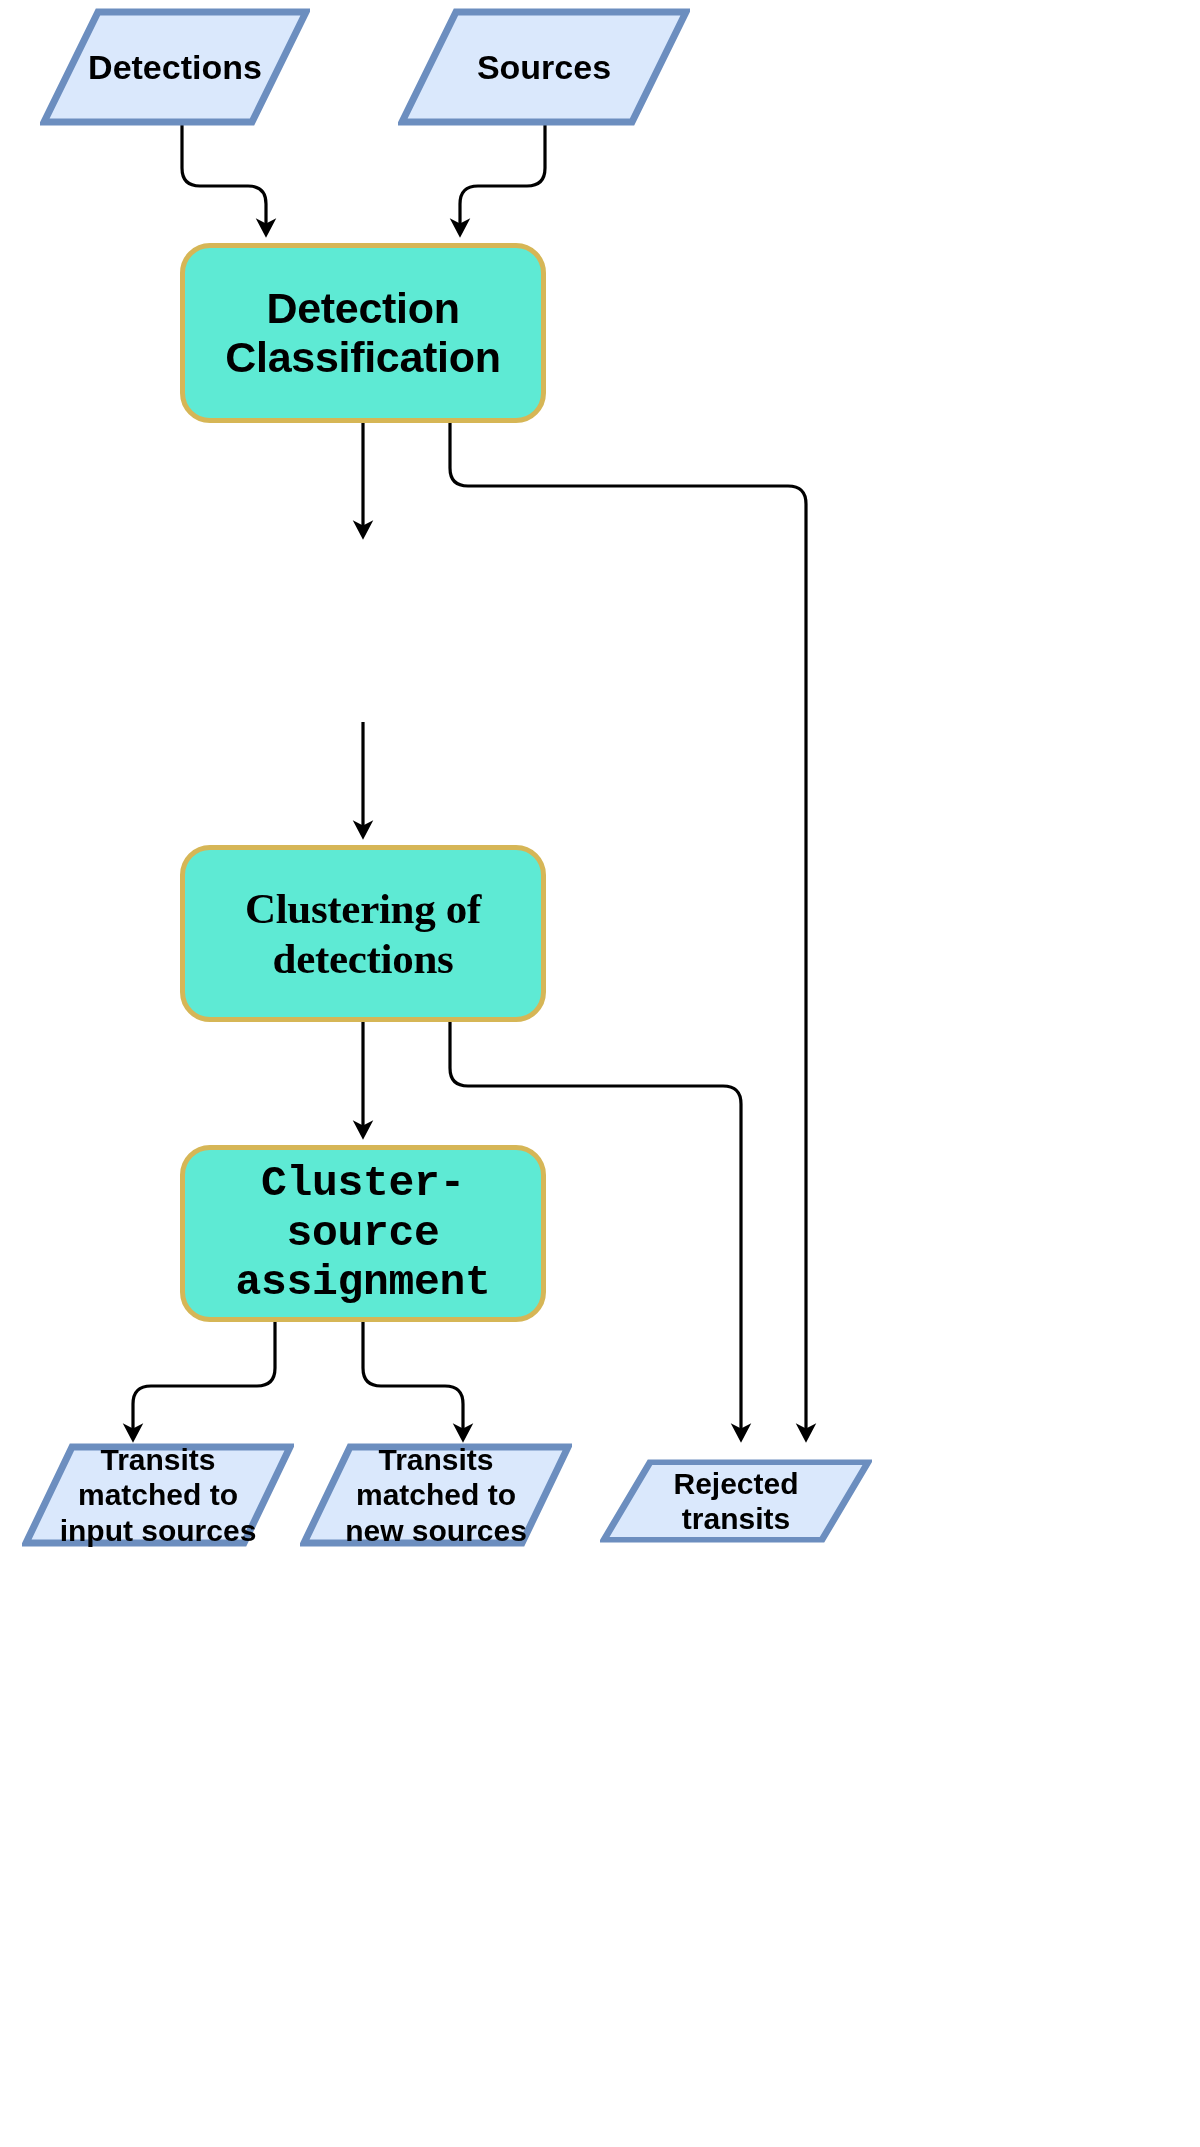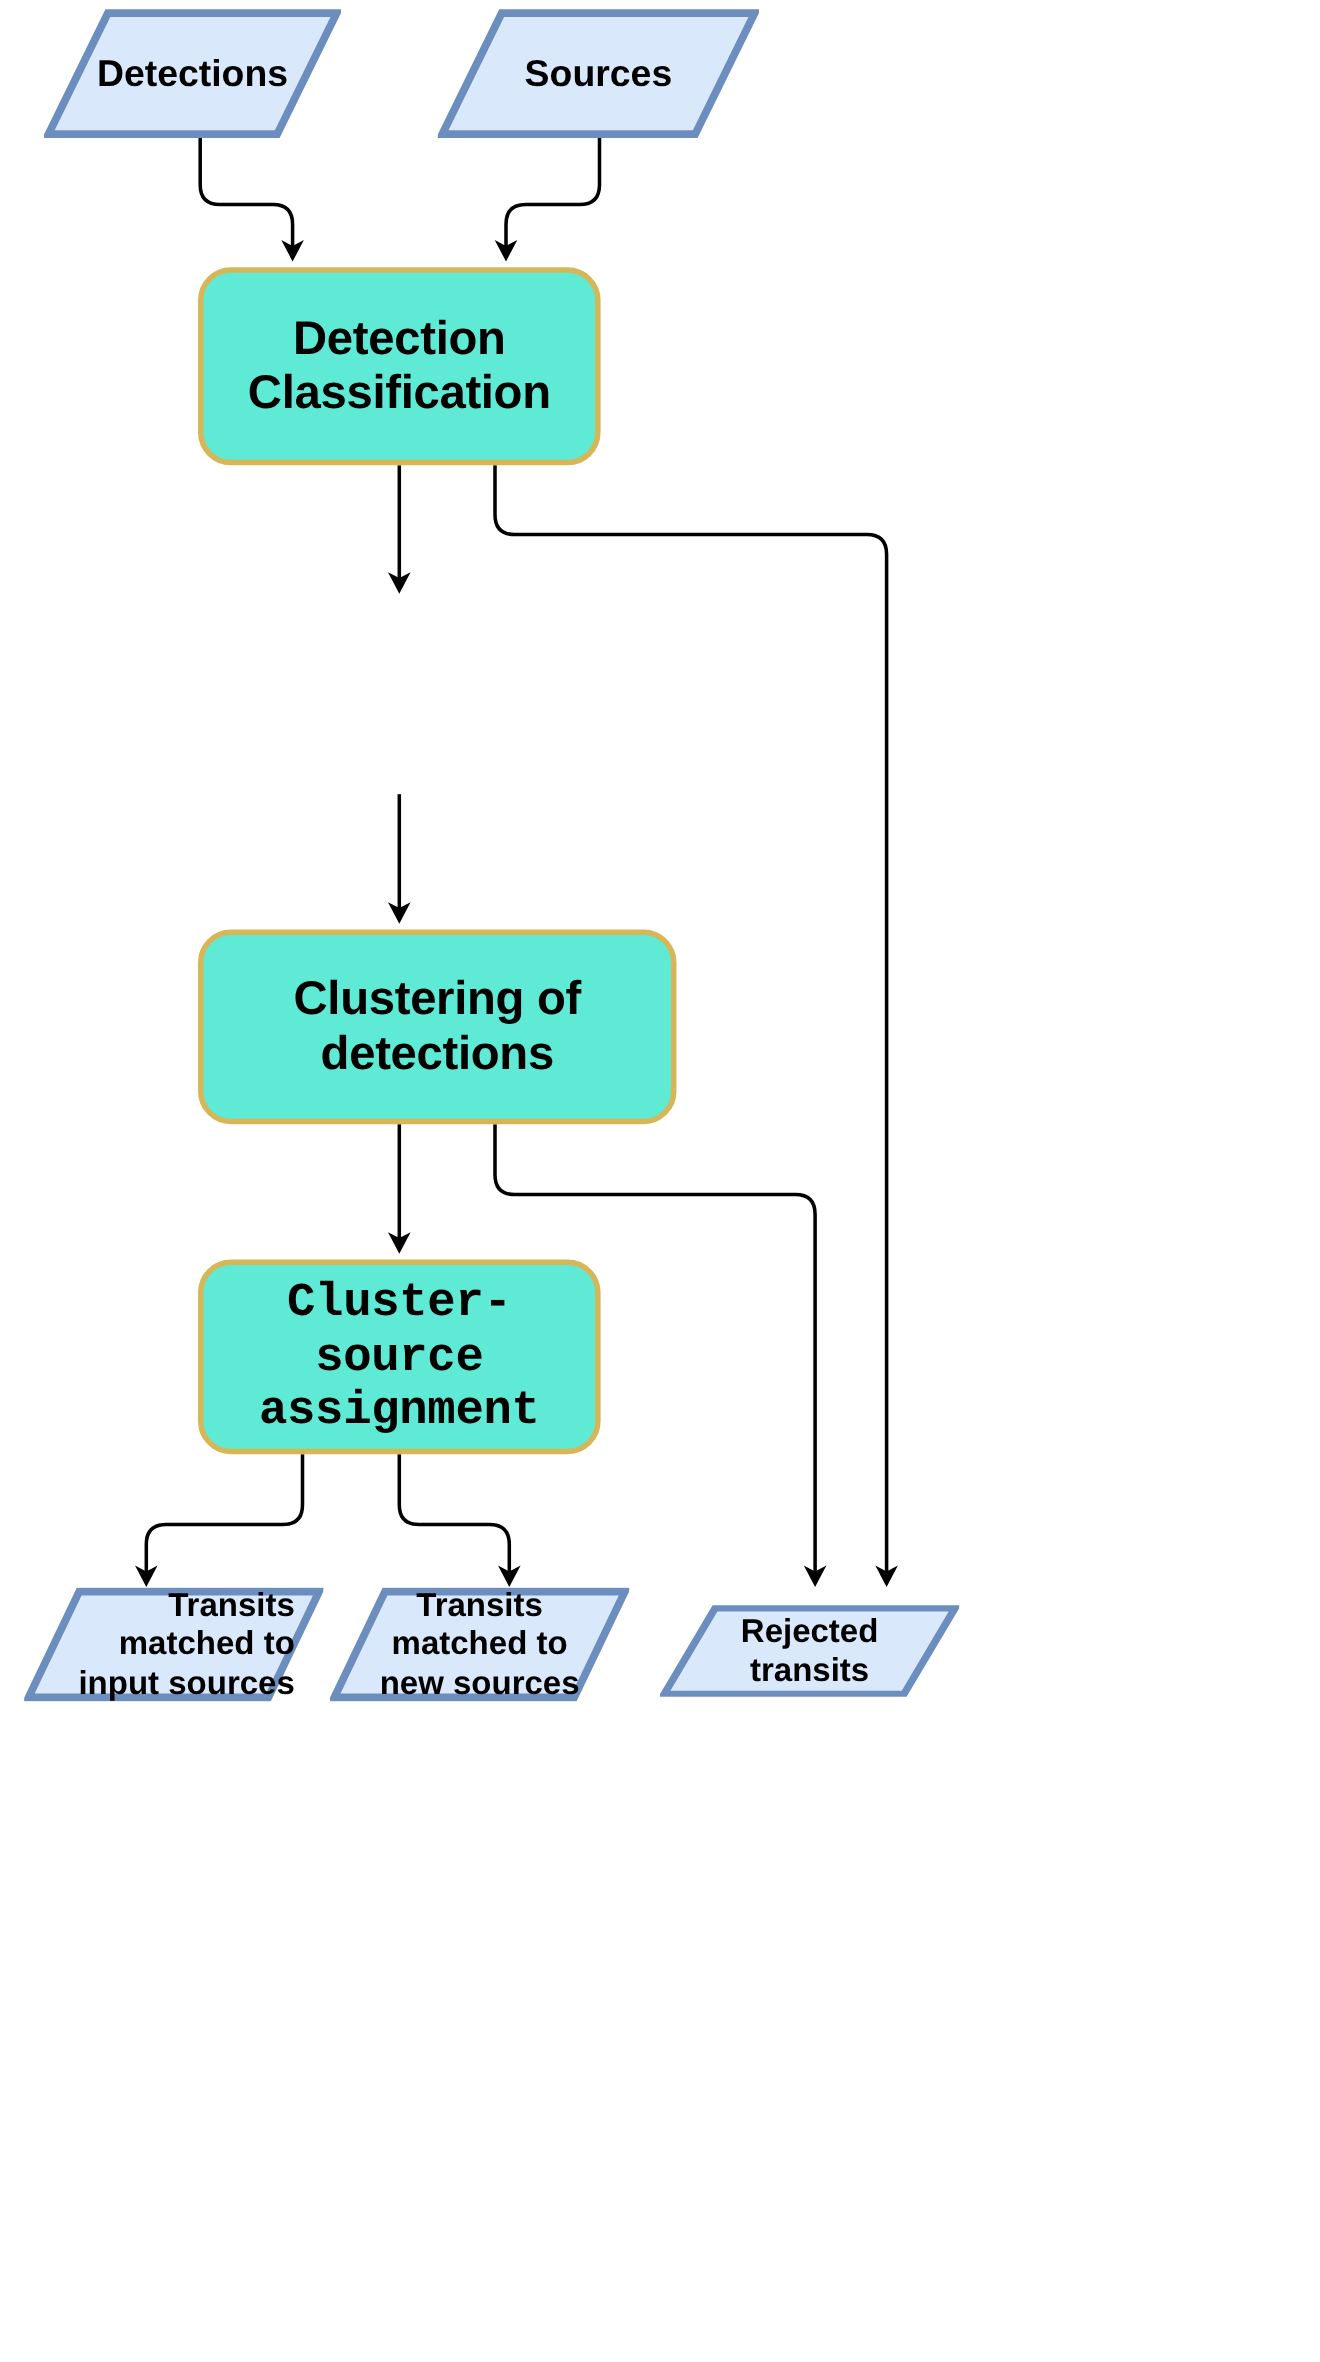--- a/index.html
+++ b/index.html
@@ -119,33 +119,33 @@
       <polygon points="58,4 288,4 234,114 4,114" fill="#dae8fc" stroke="#6c8ebf" stroke-width="7" stroke-linejoin="miter"></polygon>
     </svg>
     <div class="io-label big">Sources</div>
   </div>
 
   <div class="node proc" style="left:180px; top:243px; width:366px; height:180px;">
     <span class="proc-text">Detection Classification</span>
   </div>
 
 
-  <div class="node proc" style="left:180px; top:845px; width:435px; height:177px;">
+  <div class="node proc" style="left:180px; top:845px; width:366px; height:177px;font-family:Liberation Serif, serif;">
     <span class="proc-text">Clustering of detections</span>
   </div>
 
   <div class="node proc" style="left:180px; top:1145px; width:366px; height:177px;font-family:Liberation Mono, monospace;">
     <span class="proc-text">Cluster-source assignment</span>
   </div>
 
   <div class="io-wrap" style="left:22px; top:1443px; width:272px; height:104px;">
     <svg class="io-shape" viewBox="0 0 272 104" preserveAspectRatio="none">
       <polygon points="50,4 268,4 222,100 4,100" fill="#dae8fc" stroke="#6c8ebf" stroke-width="7" stroke-linejoin="miter"></polygon>
     </svg>
-    <div class="io-label small" style="padding:0 26px;text-align:right;">Transits matched to input sources</div>
+    <div class="io-label small" style="padding:0 26px;">Transits matched to input sources</div>
   </div>
 
   <div class="io-wrap" style="left:300px; top:1443px; width:272px; height:104px;">
     <svg class="io-shape" viewBox="0 0 272 104" preserveAspectRatio="none">
       <polygon points="50,4 268,4 222,100 4,100" fill="#dae8fc" stroke="#6c8ebf" stroke-width="7" stroke-linejoin="miter"></polygon>
     </svg>
     <div class="io-label small" style="padding:0 26px;">Transits matched to new sources</div>
   </div>
 
   <div class="io-wrap" style="left:600px; top:1443px; width:272px; height:84px;margin-top:16px;">

